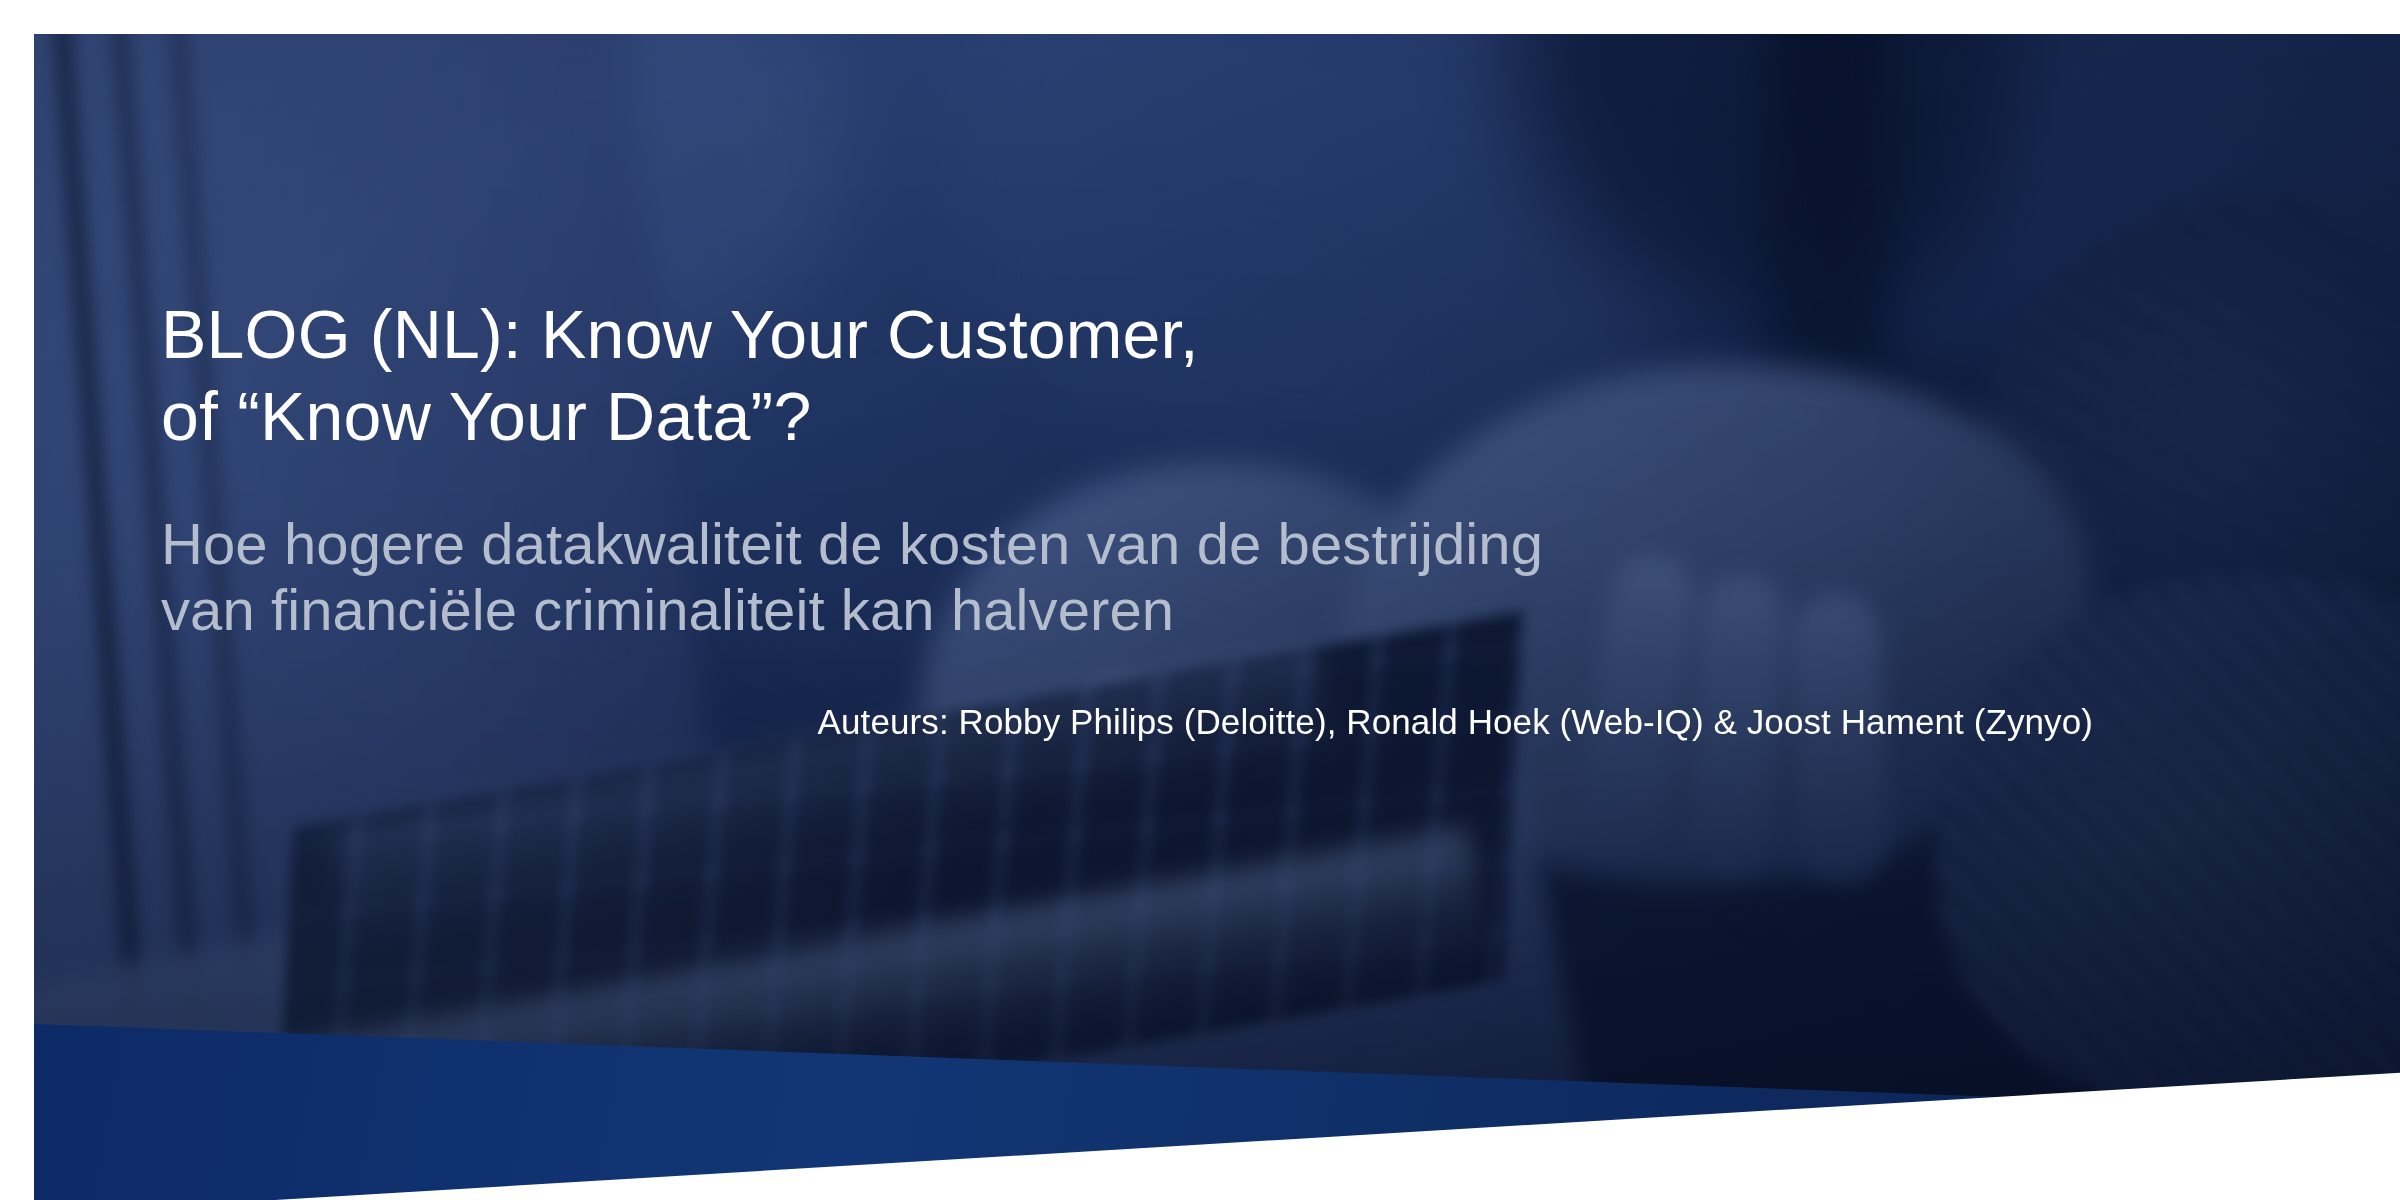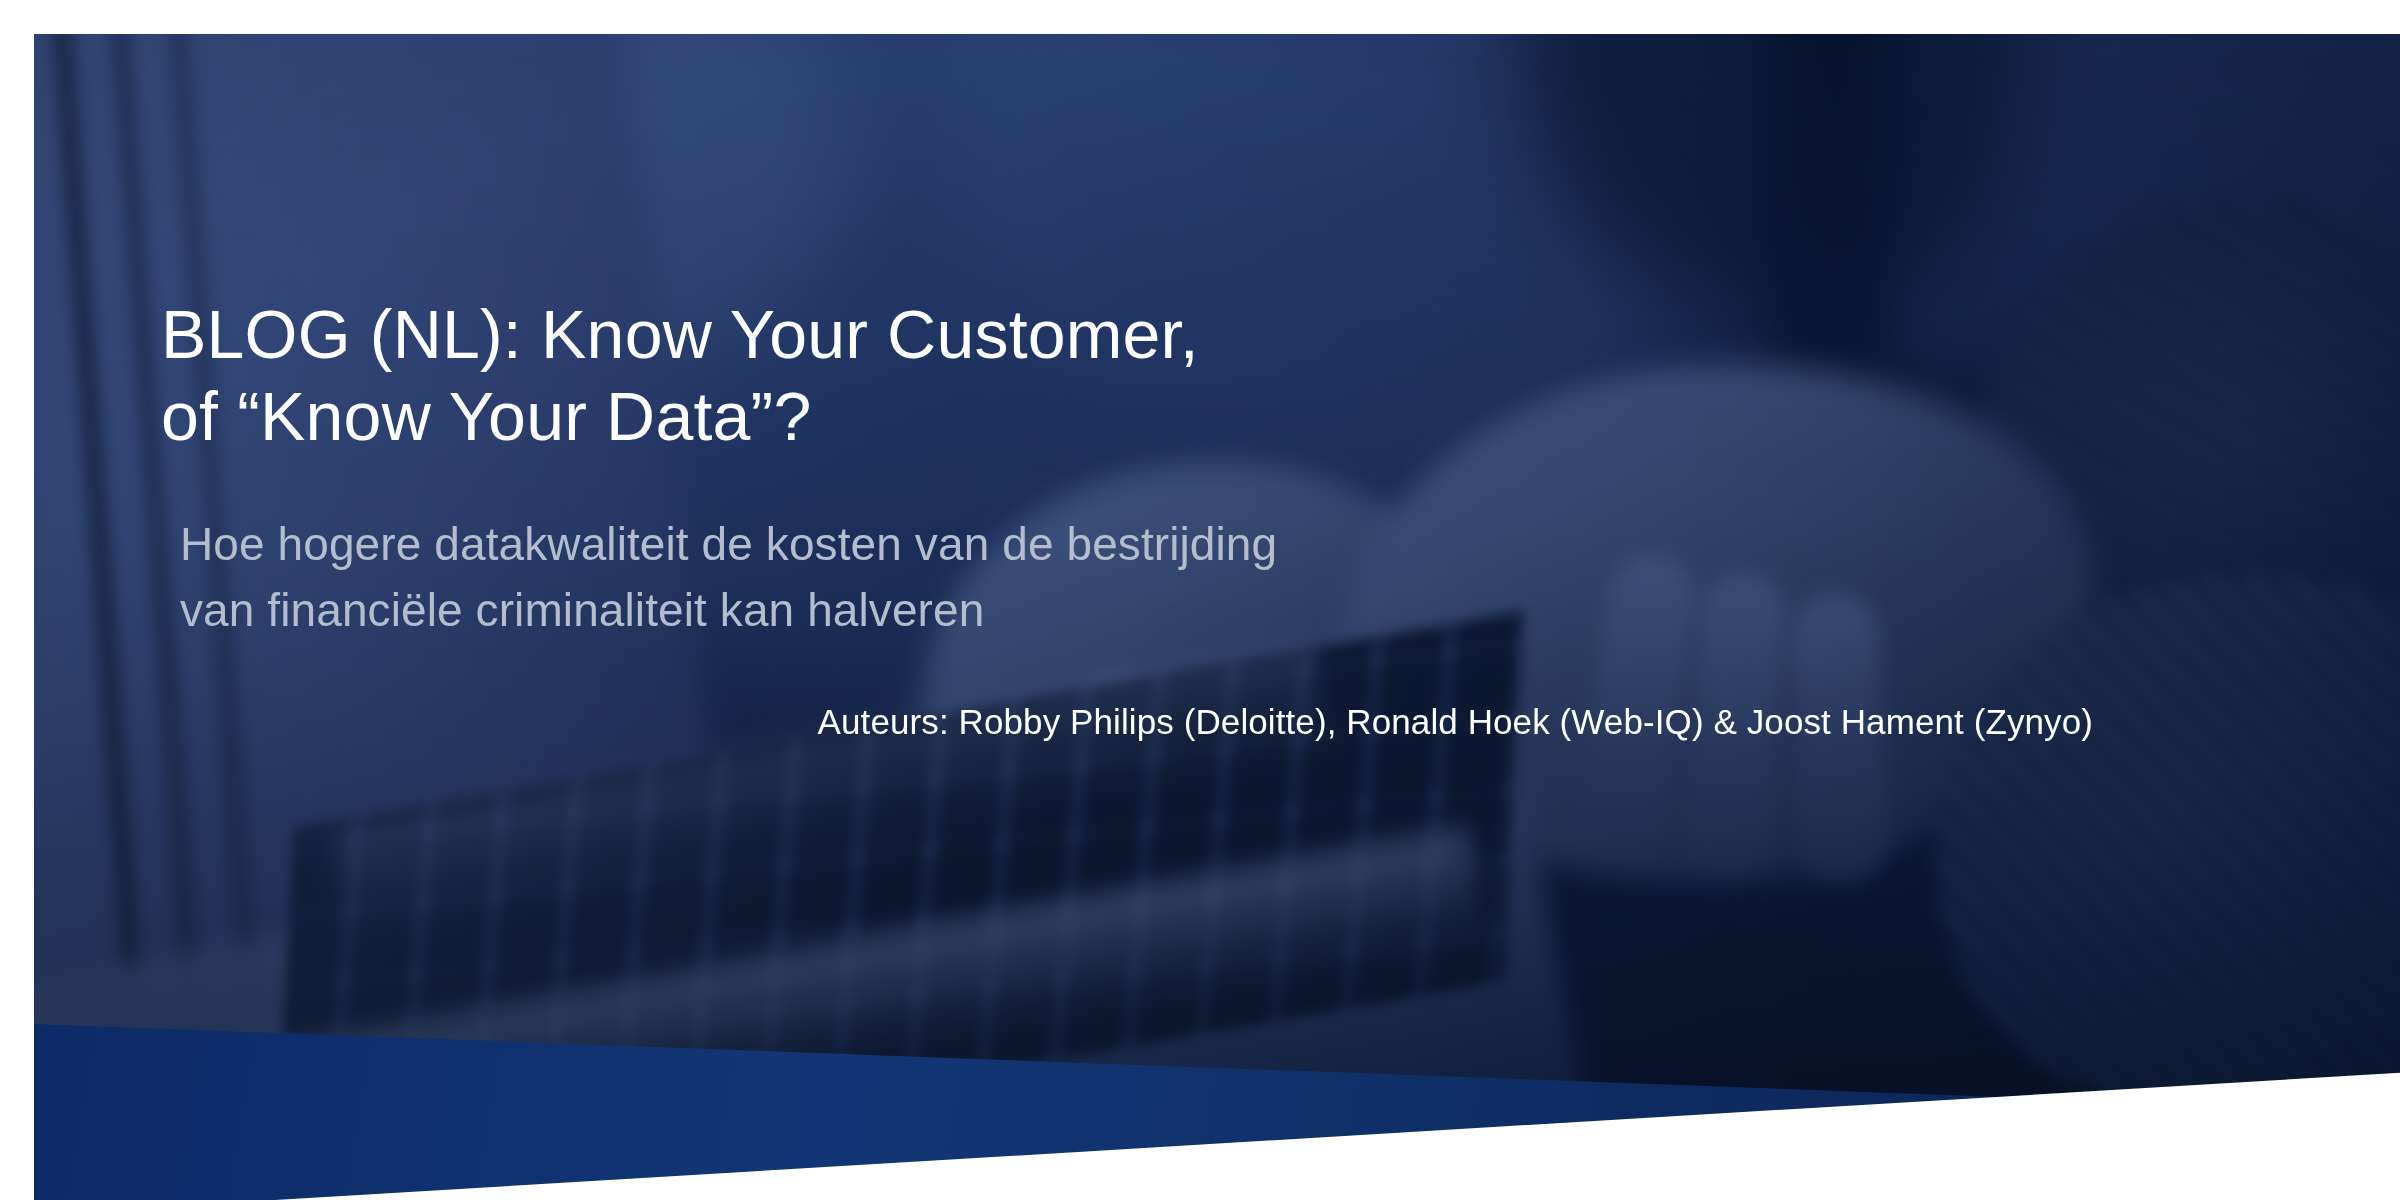--- a/index.html
+++ b/index.html
@@ -222,27 +222,26 @@
   .title{
     font-size:68px;
     line-height:82px;
     font-weight:400;
     color:#ffffff;
     letter-spacing:.2px;
     white-space:pre-line;
   }
   .subtitle{
     margin-top:20px;
-    font-size:46px;
+    font-size:58px;
     line-height:66px;
     font-weight:400;
     color:#b3bdcd;
     letter-spacing:.1px;
     white-space:pre-line;
-    margin-left:19px;
   }
   .authors{
     margin-top:24px;
     font-size:35px;
     line-height:42px;
     font-weight:400;
     color:#ffffff;
     letter-spacing:.1px;
     text-align:right;
   }

